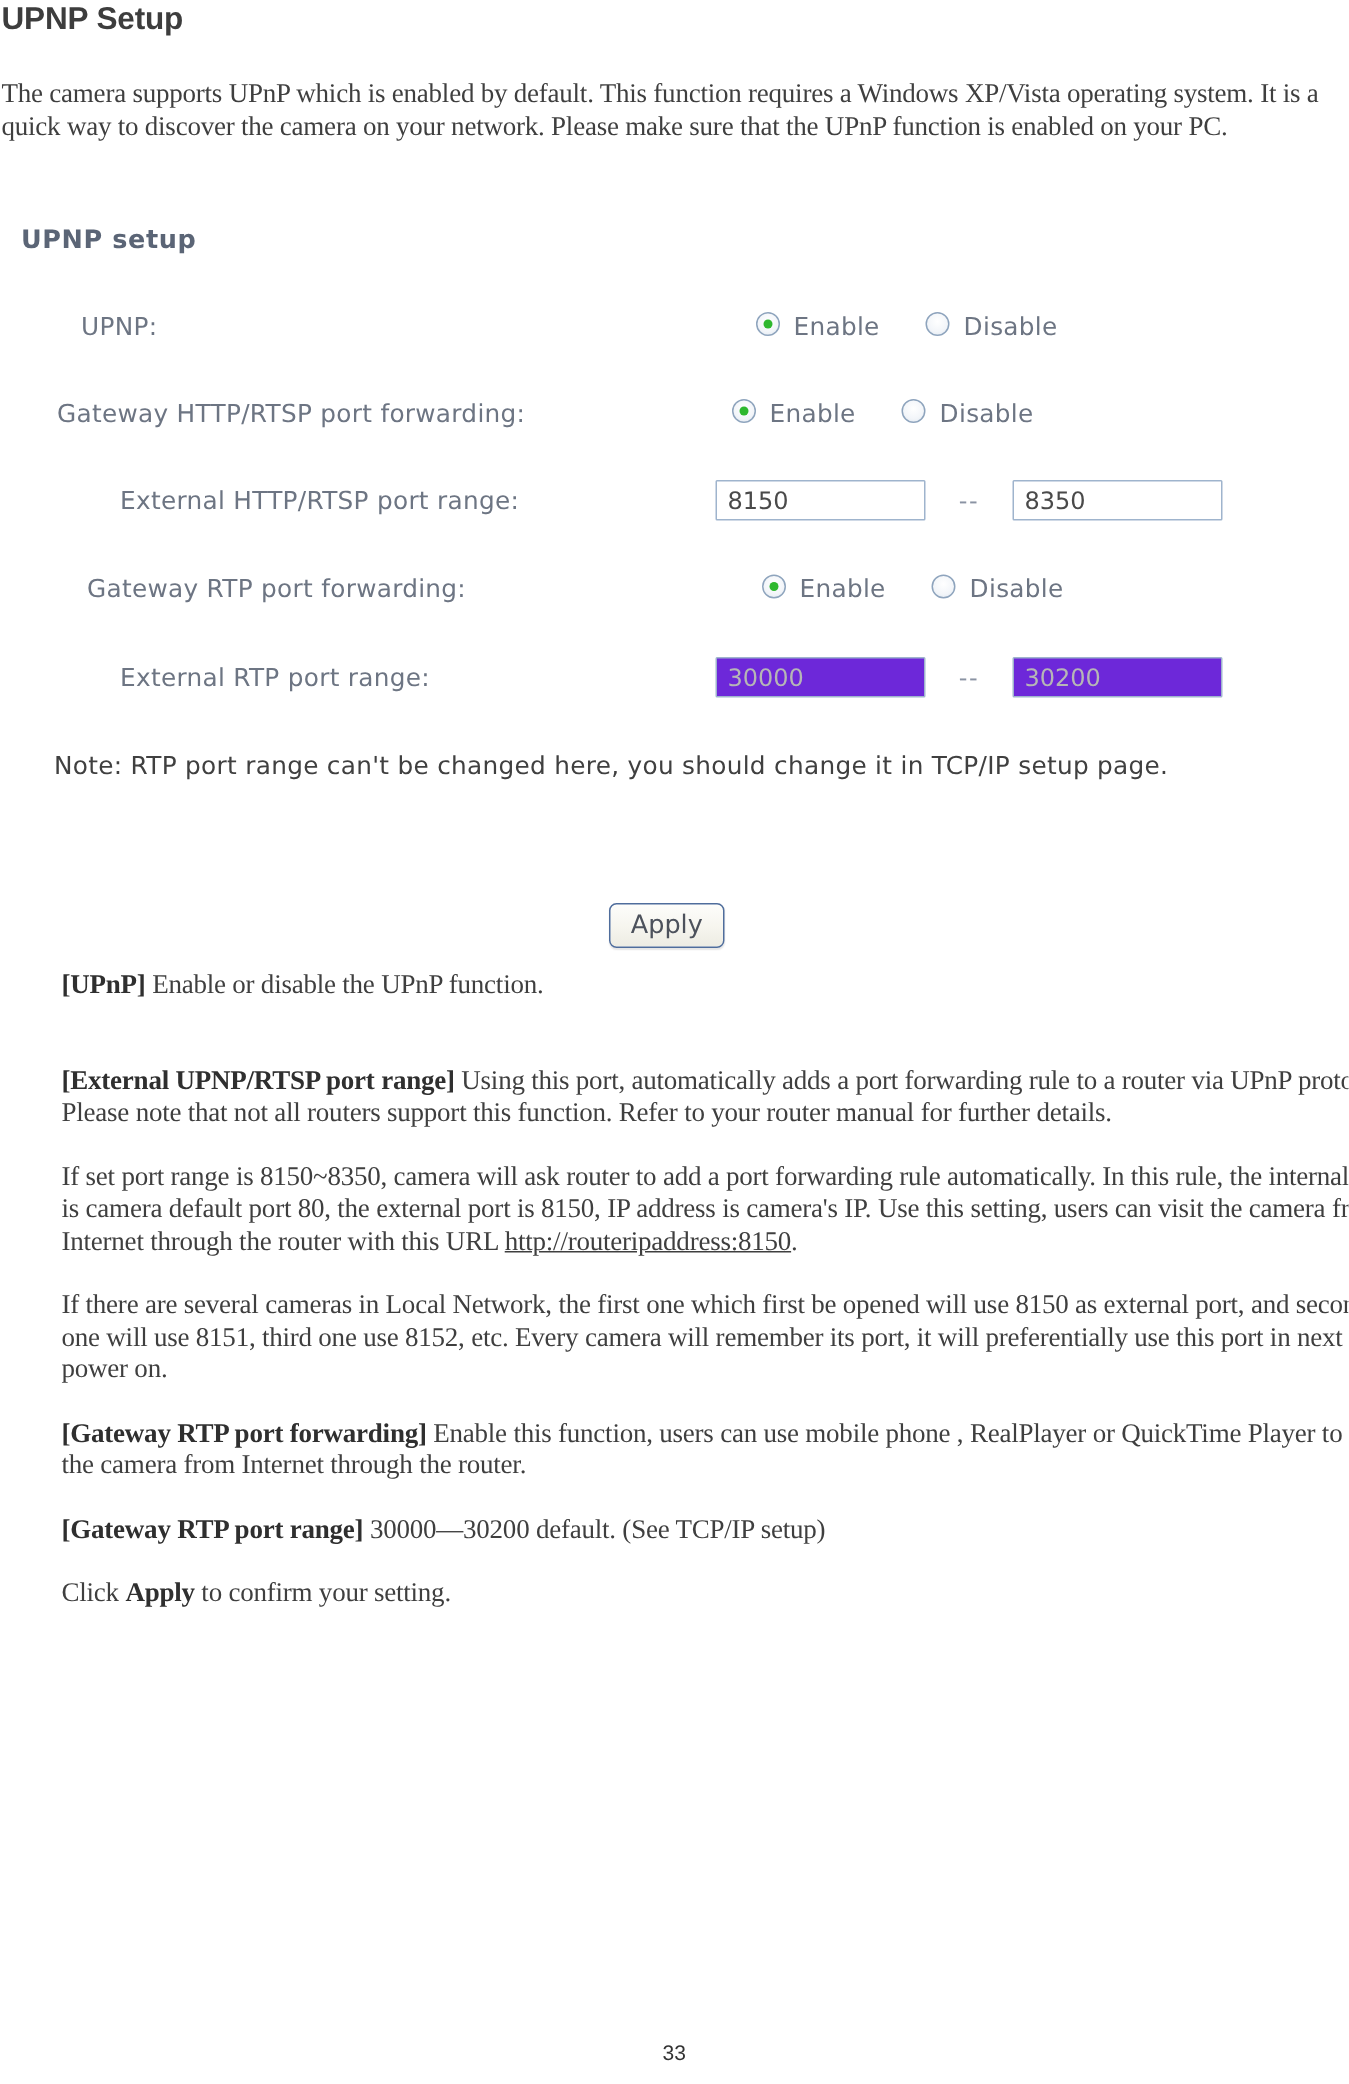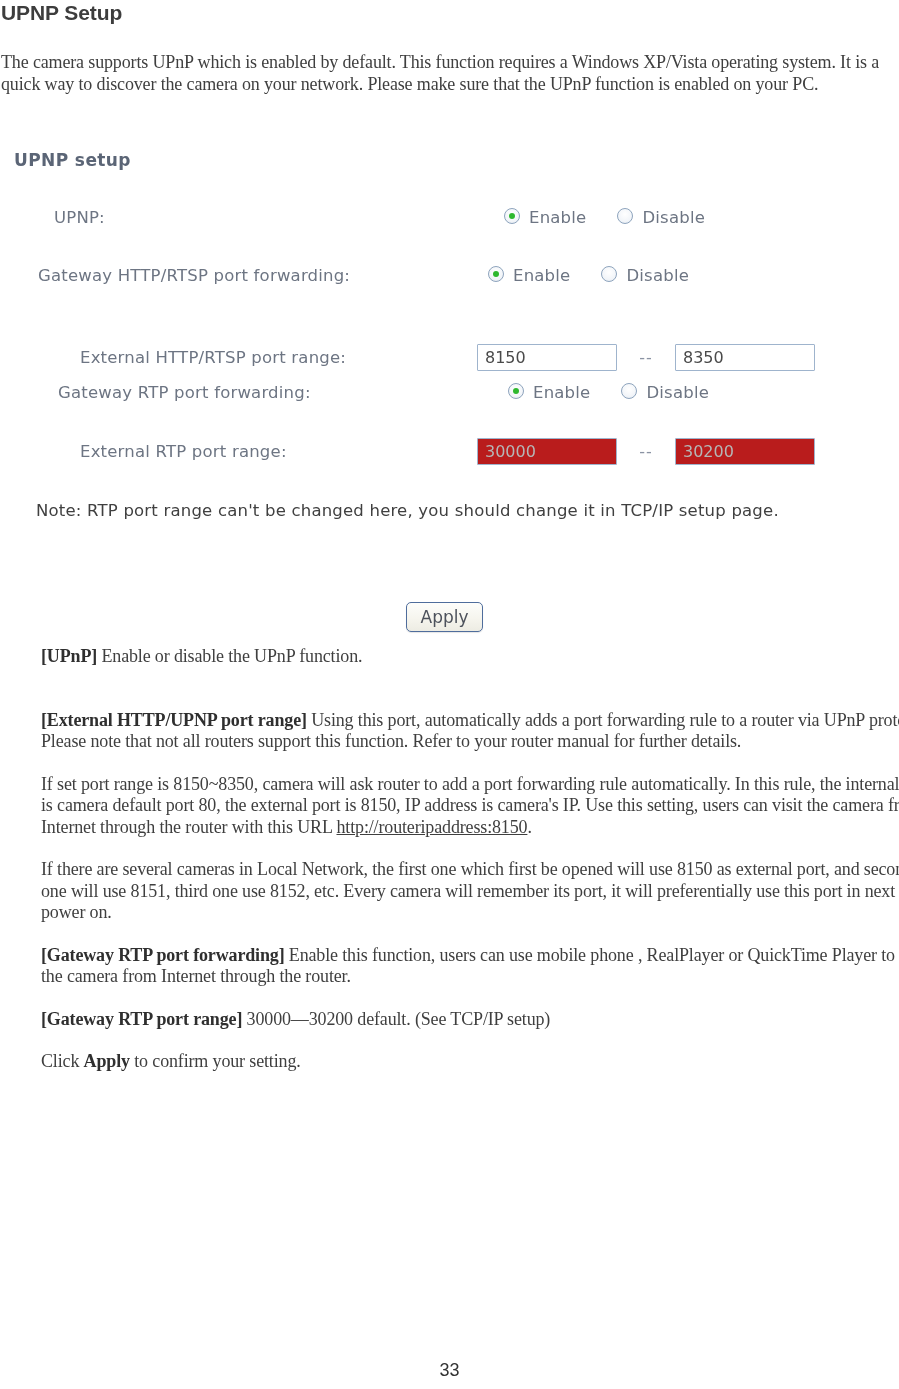--- a/index.html
+++ b/index.html
@@ -143,21 +143,21 @@
     font-family: "DejaVu Sans", sans-serif;
     font-size: 16px;
     color: #4a4a4a;
     padding: 0 0 0 7px;
     line-height: 25px;
     outline: none;
     border-radius: 1px;
   }
   .txt-input.disabled {
     color: #b6b6b6;
-    background: #b91c1c;
+    background: #6d28d9;
   }
   .dashes {
     width: 58px;
     text-align: center;
     font-size: 16px;
     color: #8a93a3;
     letter-spacing: 1px;
   }
 
   .fig-note {
@@ -191,21 +191,21 @@
     padding: 0;
   }
 
   
   .page-number {
     position: absolute;
     left: 0;
     top: 1360px;
     width: 899px;
     text-align: center;
-    font-size: 18px;
+    font-size: 14px;
     color: #333333;
     font-family: "Liberation Sans", sans-serif;
   }
 </style>
 </head>
 <body>
 
 <div class="doc" style="top:0;">
   <h1 class="page-title">UPNP Setup</h1>
   <div class="spacer-lg"></div>
@@ -231,21 +231,21 @@
     <div class="fig-label lvl1">Gateway HTTP/RTSP port forwarding:</div>
     <div class="radio-group">
       <span class="radio checked"></span>
       <span class="radio-label">Enable</span>
       <span class="radio-gap"></span>
       <span class="radio"></span>
       <span class="radio-label">Disable</span>
     </div>
   </div>
 
-  <div class="fig-row" style="top:184px;margin-top:24px;">
+  <div class="fig-row" style="top:184px;">
     <div class="fig-label lvl2">External HTTP/RTSP port range:</div>
     <div class="input-row" style="top:-4px;">
       <input class="txt-input" type="text" value="8150" style="">
       <span class="dashes">--</span>
       <input class="txt-input" type="text" value="8350" style="">
     </div>
   </div>
 
   <div class="fig-row" style="top:243px;margin-left:20px;">
     <div class="fig-label lvl1">Gateway RTP port forwarding:</div>
@@ -275,21 +275,21 @@
 <div class="doc" style="top:646px;margin-left:40px;">
 
   <p class="body-para">
     <b>[UPnP]</b><span> Enable or disable the UPnP function.</span>
   </p>
   <div class="spacer-md"></div>
 
   <div class="spacer-md"></div>
 
   <p class="body-para">
-    <b>[External HTTP/UPNP port range]</b><span> Using this port, automatically adds a port forwarding rule to a router via UPnP protocol. Please note that not all routers support this function. Refer to your router manual for further details.</span>
+    <b>[External UPNP/RTSP port range]</b><span> Using this port, automatically adds a port forwarding rule to a router via UPnP protocol. Please note that not all routers support this function. Refer to your router manual for further details.</span>
   </p>
   <div class="spacer-md"></div>
 
   <p class="body-para">
     <span>If set port range is 8150~8350, camera will ask router to add a port forwarding rule automatically. In this rule, the internal port is camera default port 80, the external port is 8150, IP address is camera's IP. Use this setting, users can visit the camera from Internet through the router with this URL </span><span class="link">http://routeripaddress:8150</span><span>.</span>
   </p>
   <div class="spacer-md"></div>
 
   <p class="body-para">If there are several cameras in Local Network, the first one which first be opened will use 8150 as external port, and second one will use 8151, third one use 8152, etc. Every camera will remember its port, it will preferentially use this port in next power on.</p>
   <div class="spacer-md"></div>

